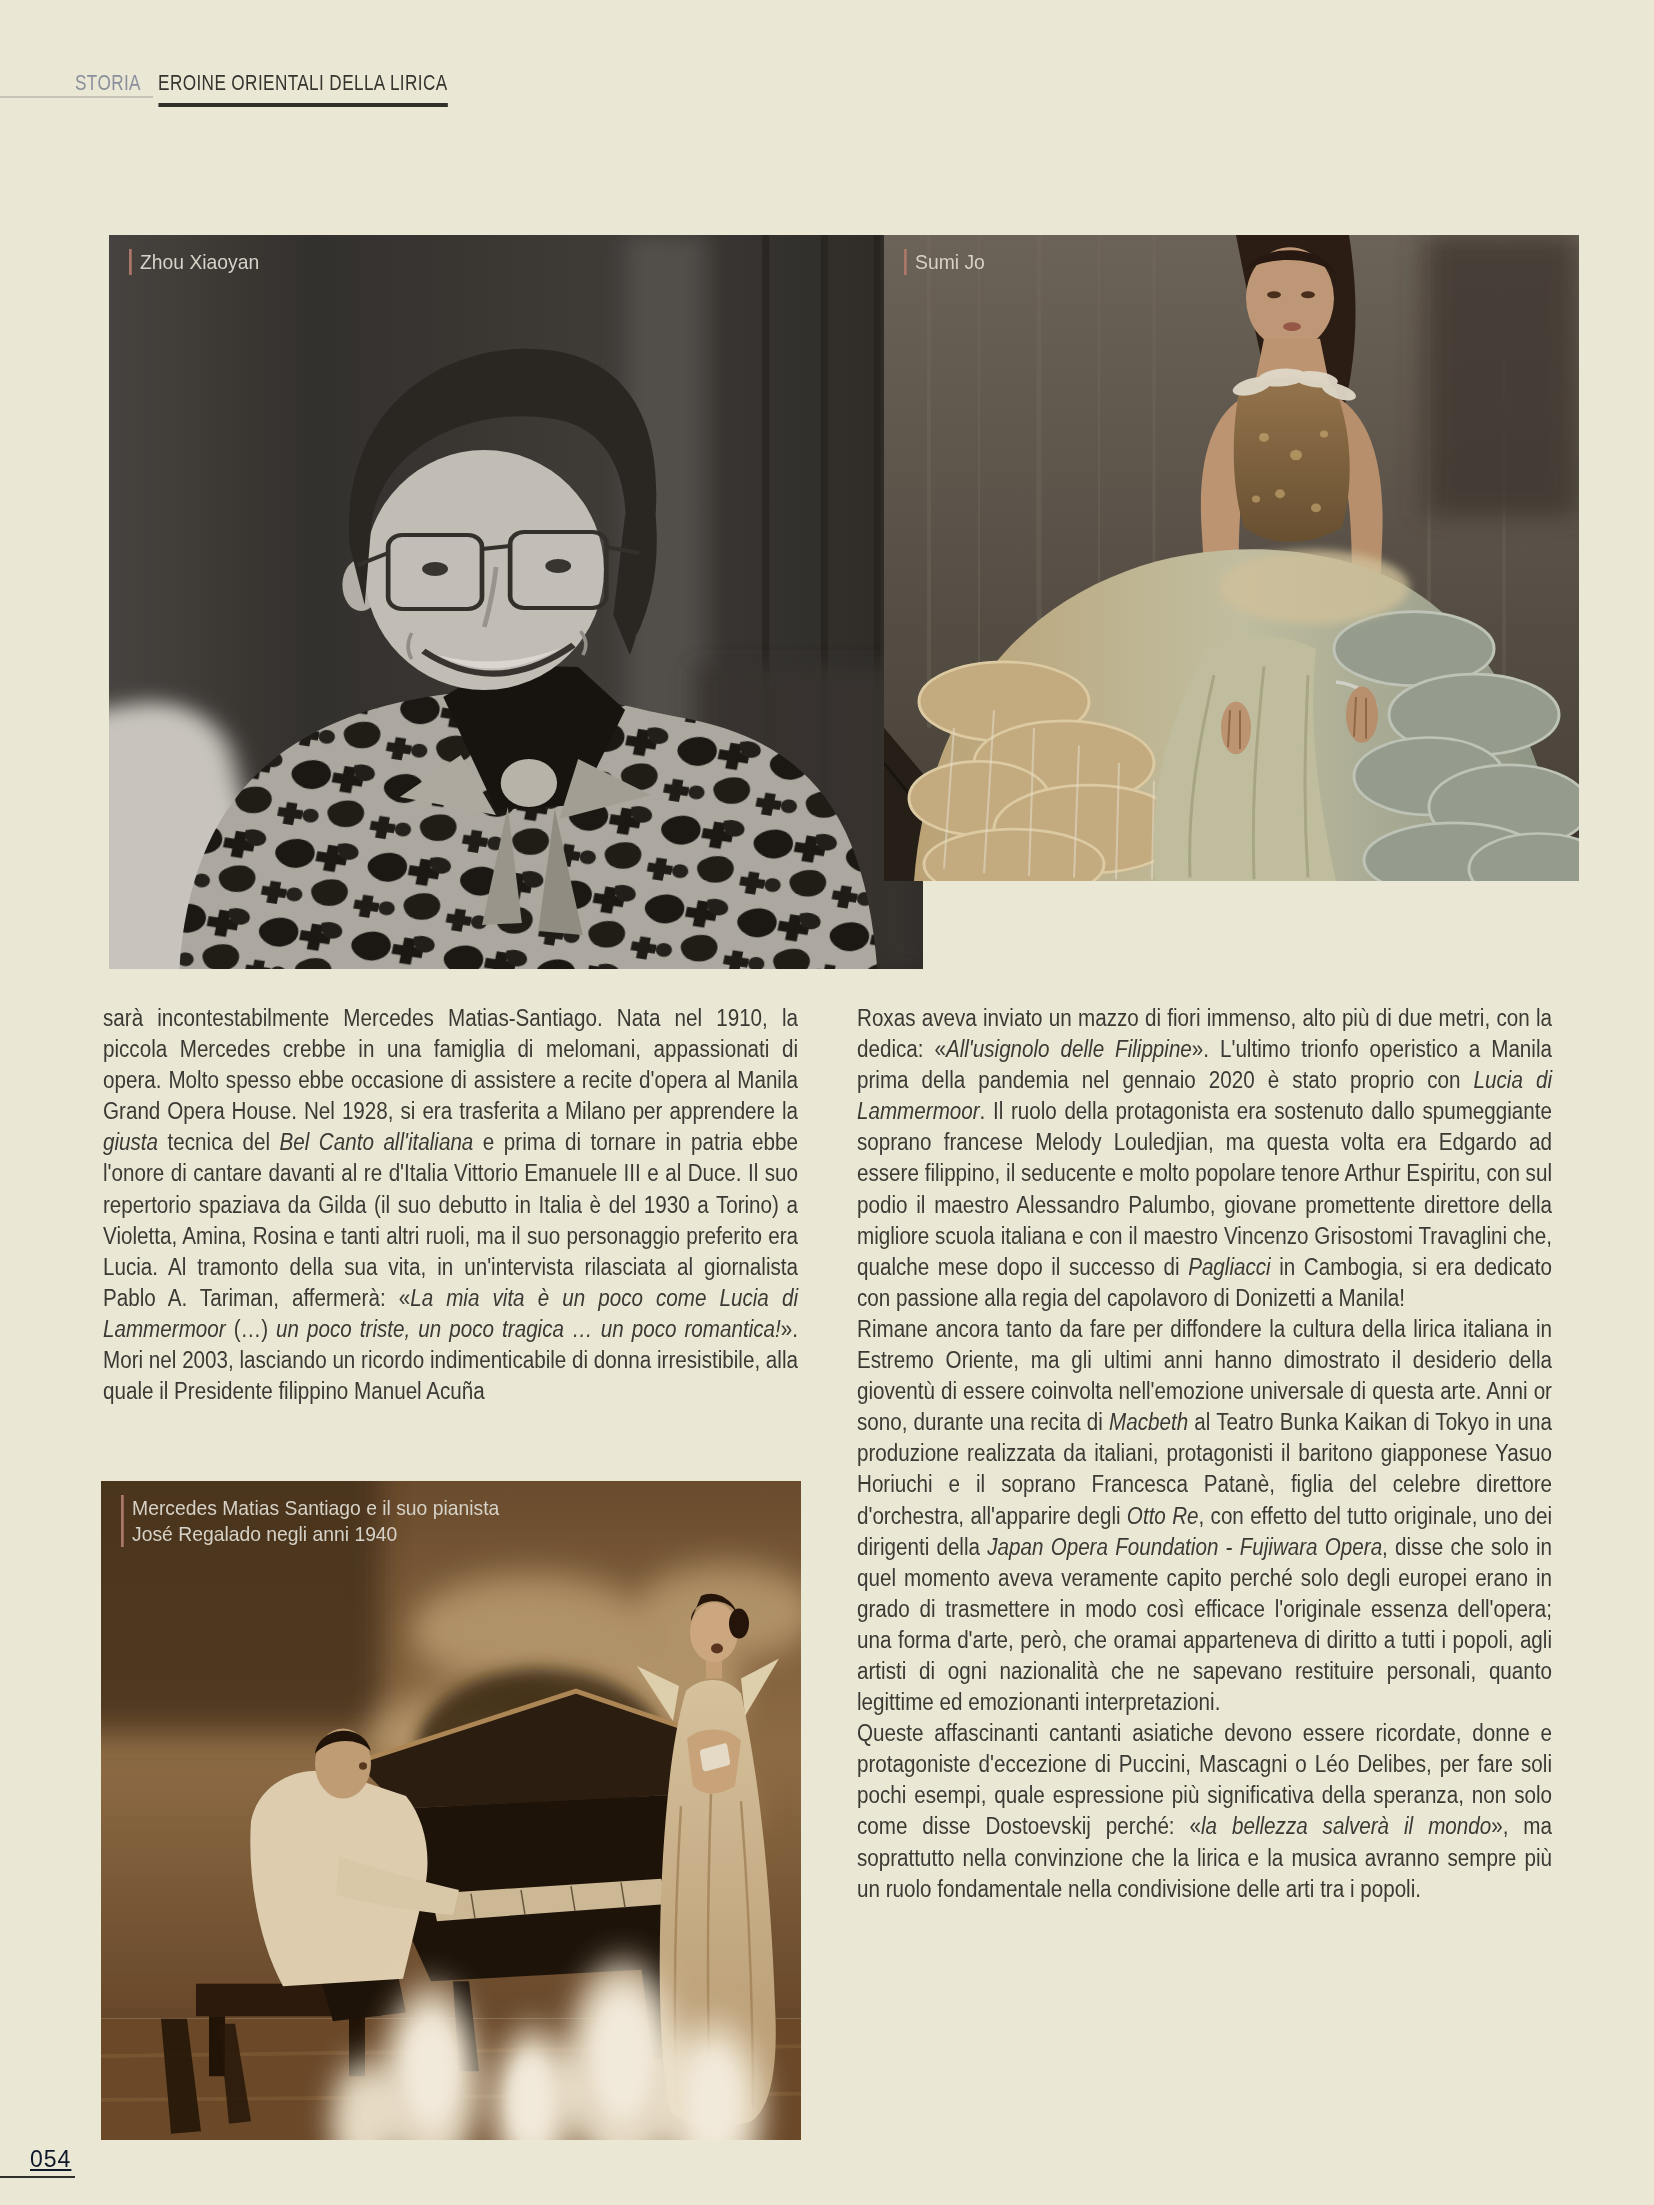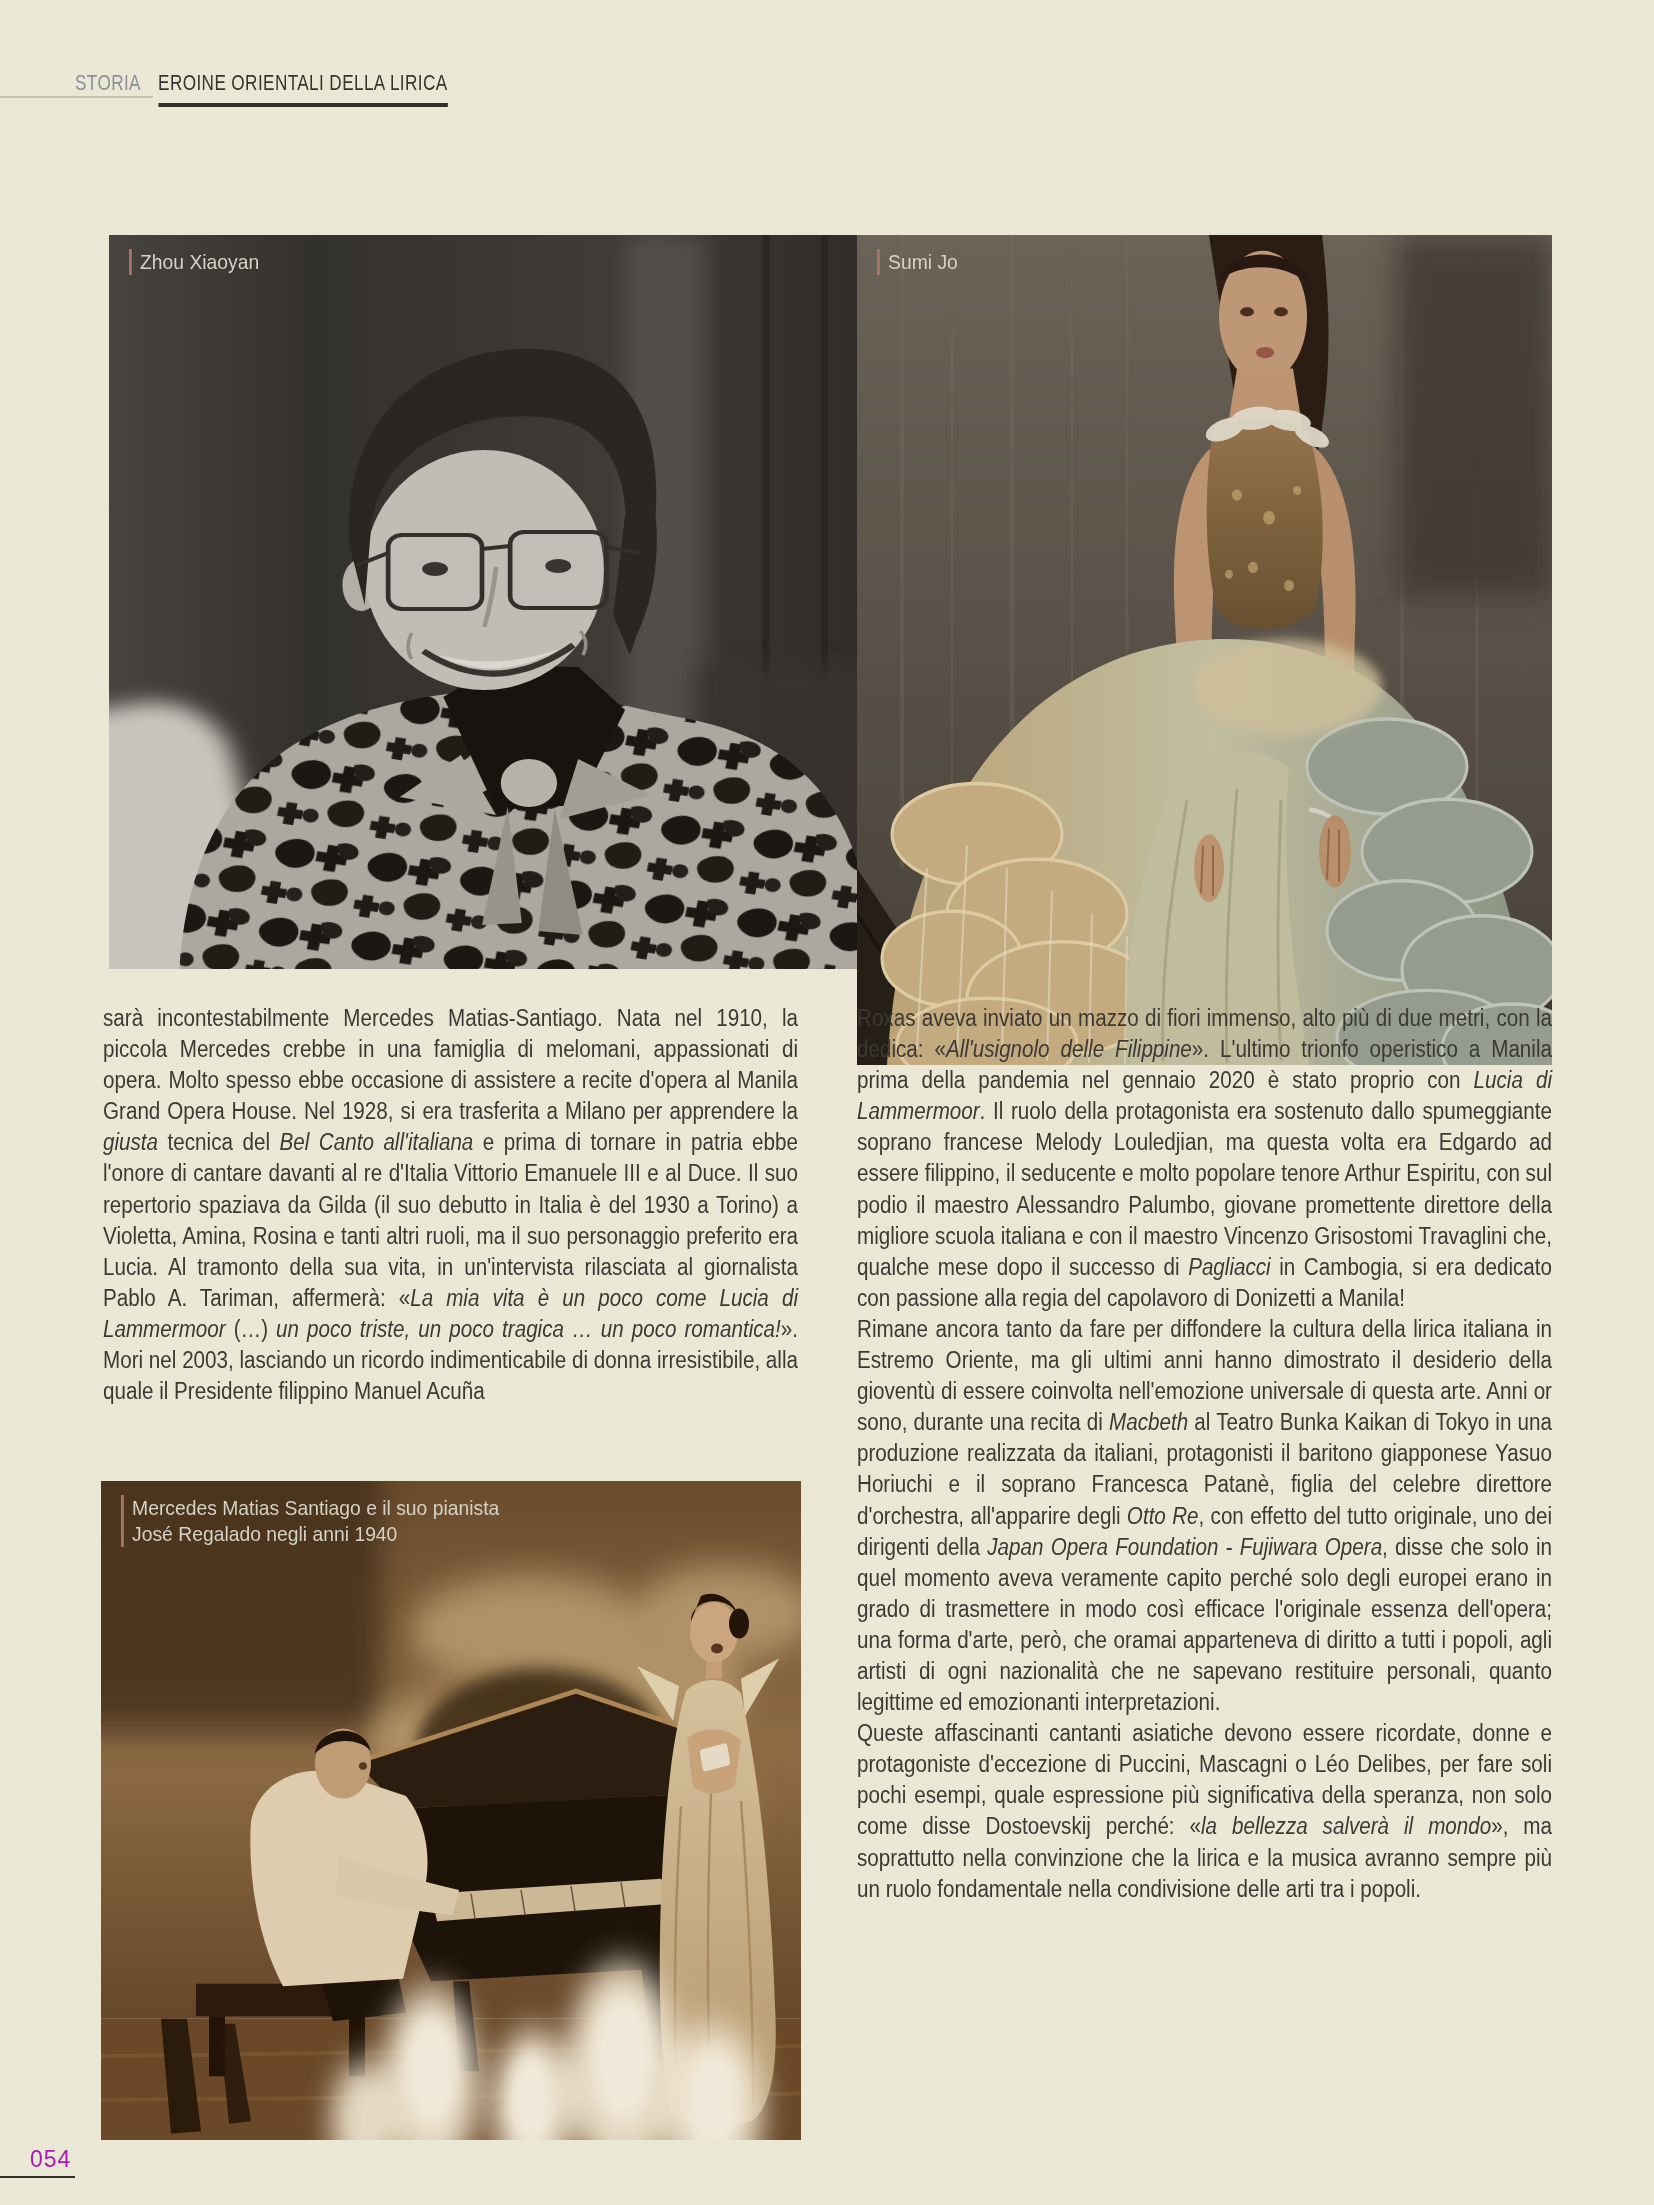--- a/index.html
+++ b/index.html
@@ -17,42 +17,42 @@
   }
   
   .header{position:absolute;left:0;top:70px;width:1654px;height:40px;}
   .kicker-rule{position:absolute;left:0;top:26px;width:153px;height:2px;background:var(--rule-light);}
   .header-inner{position:absolute;left:75px;top:0;transform:scaleX(0.78);transform-origin:0 0;white-space:nowrap;font-size:22px;letter-spacing:0.5px;}
   .kicker{color:var(--kicker);margin-right:22px;}
   .page-title{color:var(--title);display:inline-block;border-bottom:4px solid var(--rule-dark);padding-bottom:7px;}
   
   figure{position:absolute;overflow:hidden;}
   .fig-zhou{left:109px;top:235px;width:814px;height:734px;}
-  .fig-sumi{left:857px;top:235px;width:695px;height:830px;}
+  .fig-sumi{left:884px;top:235px;width:695px;height:646px;}
   .fig-mercedes{left:101px;top:1481px;width:700px;height:659px;}
   figure svg{display:block;width:100%;height:100%;}
   .photo-caption{
     position:absolute;left:20px;top:14px;display:flex;align-items:stretch;
     transform:scaleX(0.92);transform-origin:0 0;
   }
   .photo-caption .bar{width:3px;background:var(--caption-bar);margin-right:9px;}
   .photo-caption .cap-text{color:var(--caption-text);font-size:21px;line-height:26px;}
   
   .col{
     position:absolute;width:792px;
     transform:scaleX(0.8775);transform-origin:0 0;
     font-size:23.5px;line-height:31.1px;text-align:justify;
     color:var(--body-text);
   }
   .col-left{left:103px;top:1003px;}
   .col-right{left:857px;top:1003px;}
   .col p{margin:0;}
   .col .it{font-style:italic;}
   
-  .pageno-text{position:absolute;left:30px;top:2146px;font-size:23px;color:#a21caf;letter-spacing:1px;}
+  .pageno-text{position:absolute;left:30px;top:2146px;font-size:23px;color:#0f172a;letter-spacing:1px;text-decoration:underline;}
   .pageno-rule{position:absolute;left:0;top:2176px;width:75px;height:2px;background:var(--rule-dark);}
 </style>
 </head>
 <body>
 
 <div class="header">
   <div class="kicker-rule"></div>
   <div class="header-inner">
     <span class="kicker">STORIA</span><span class="page-title">EROINE ORIENTALI DELLA LIRICA</span>
   </div>

